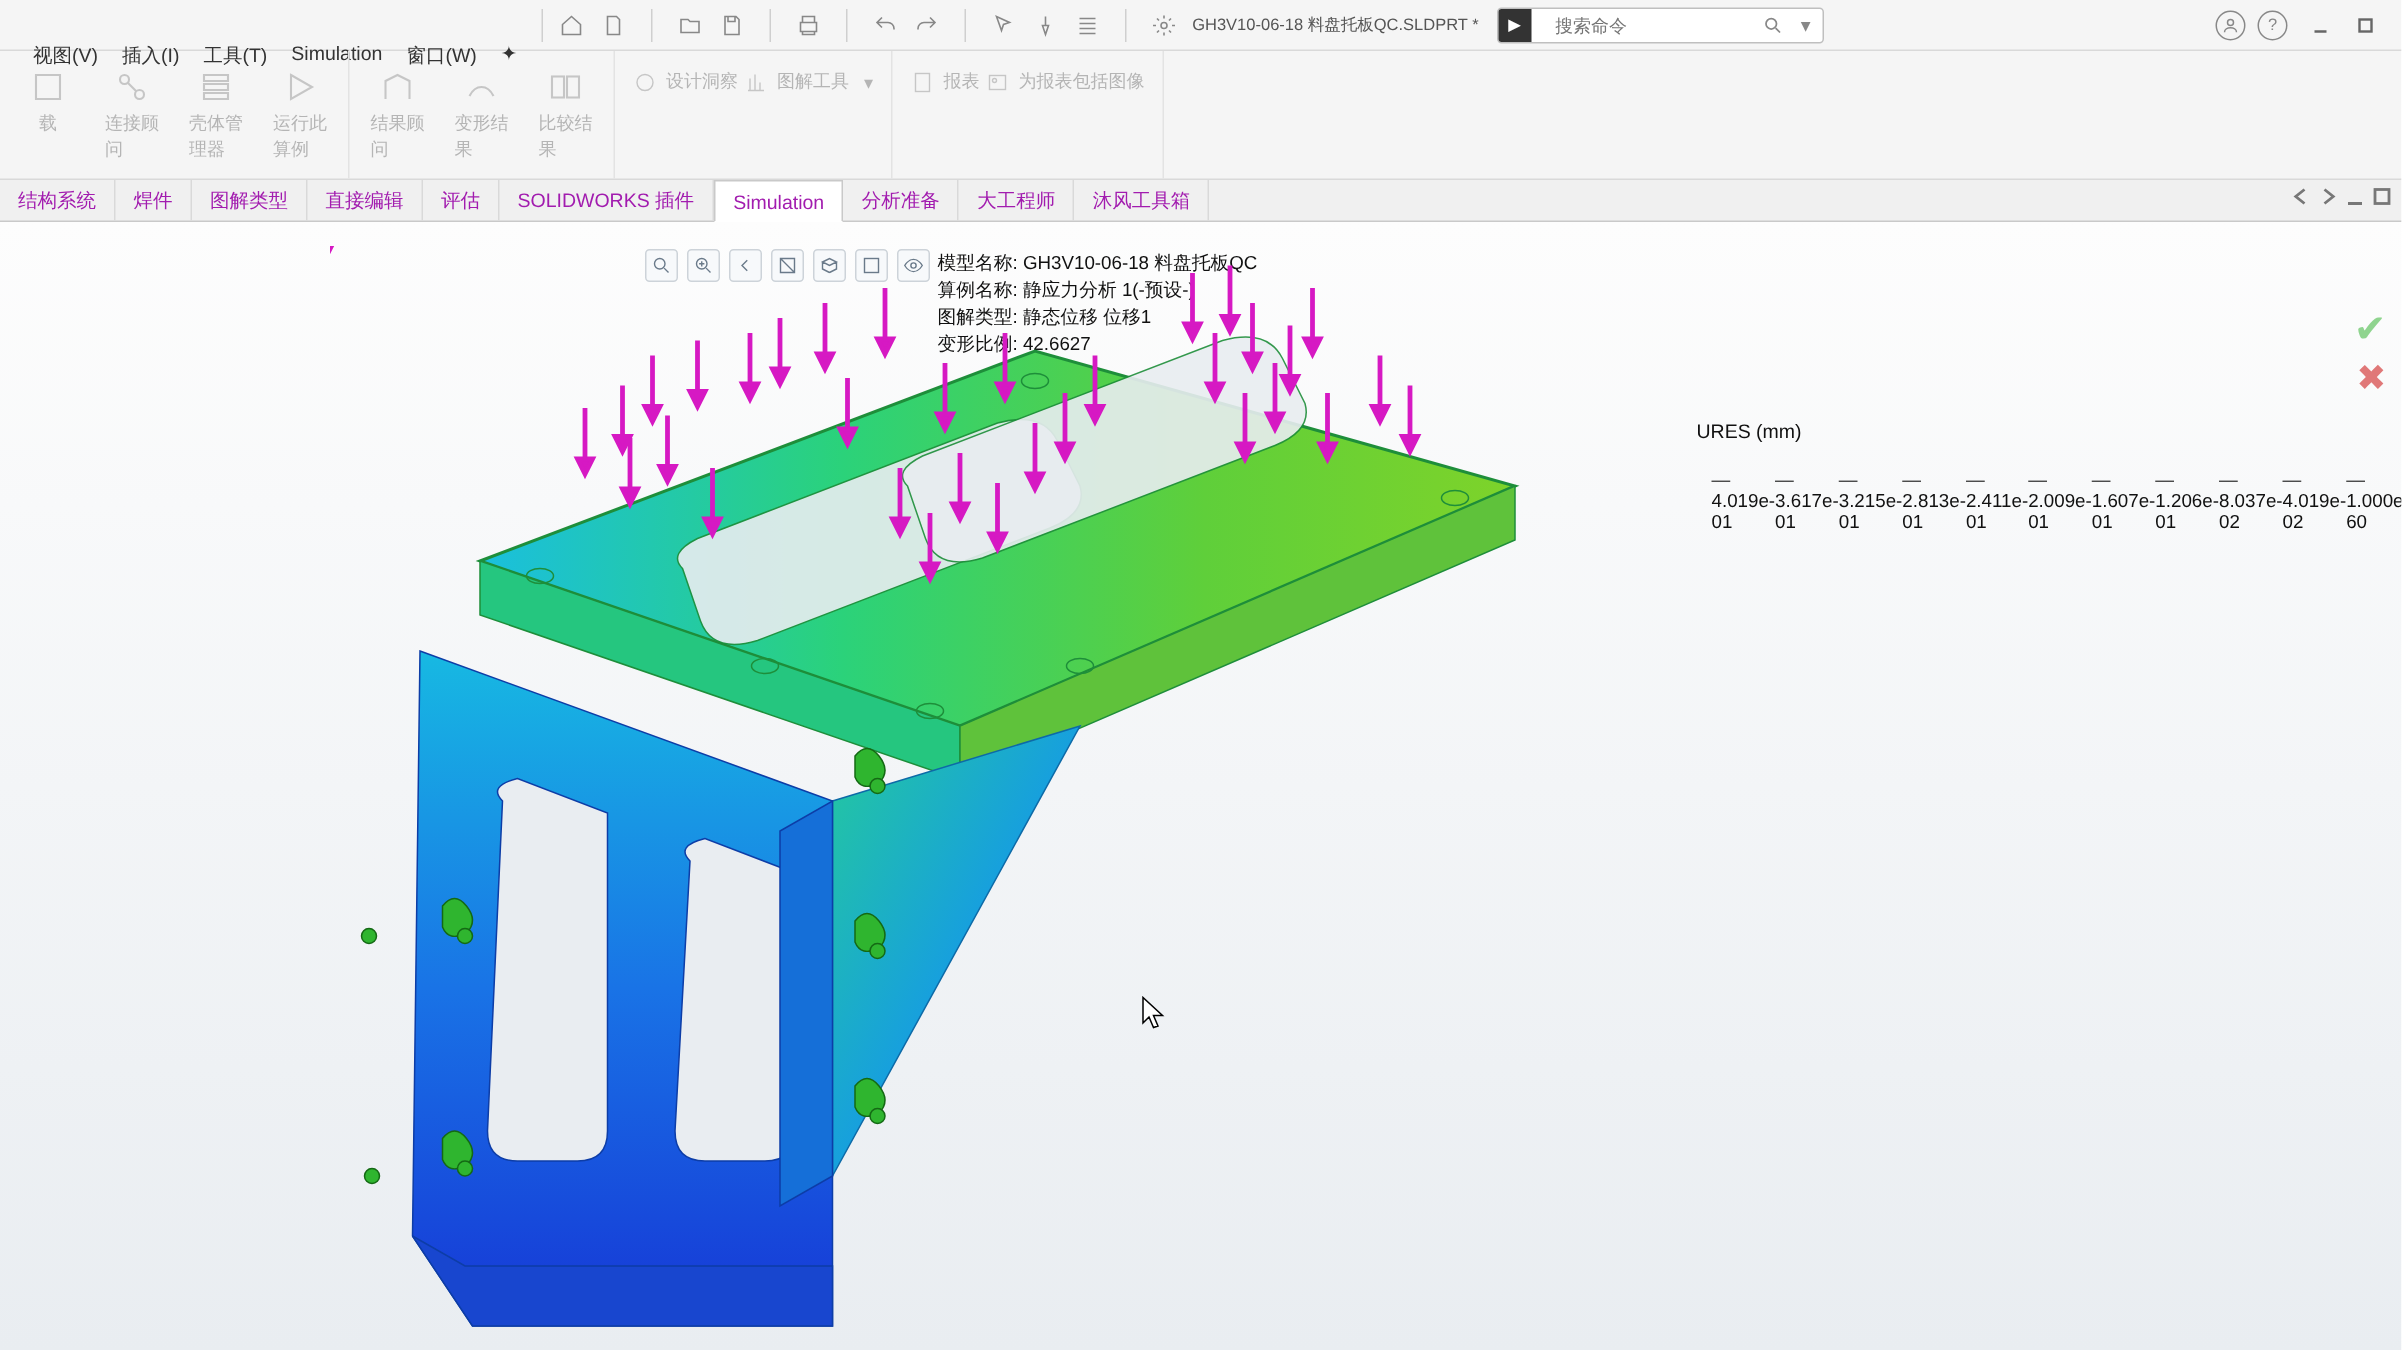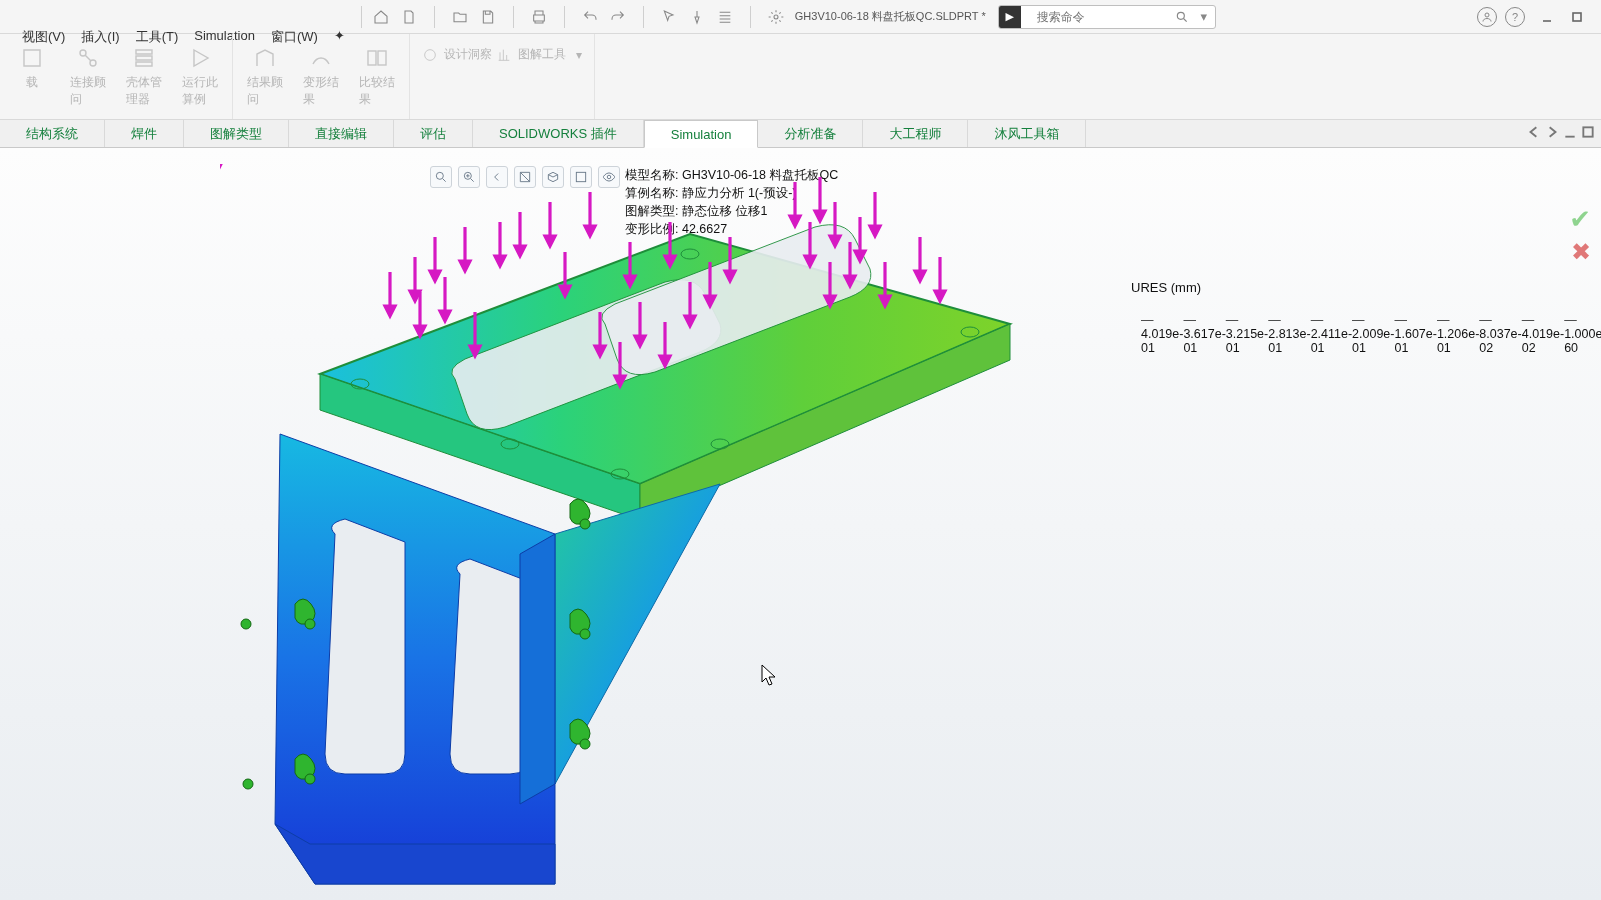--- a/index.html
+++ b/index.html
@@ -29,21 +29,21 @@
 .rgrp { display:flex; align-items:flex-start; padding:6px 4px 0; border-right:1px solid #e3e3e3; }
 .rbtn { display:flex; flex-direction:column; align-items:center; width:56px; font-size:12px; color:#b5b5b5; gap:2px; padding-top:4px; }
 .rbtn .ico { width:28px; height:28px; display:flex; align-items:center; justify-content:center; }
 .rbtn .ico svg { width:24px; height:24px; stroke:#c6c6c6; fill:none; stroke-width:1.4; }
 .rlist { display:flex; flex-direction:row; gap:4px; padding:6px 8px; font-size:12px; color:#b5b5b5; }
 .rlist div { display:flex; align-items:center; gap:6px; }
 .rlist svg { width:16px; height:16px; stroke:#c6c6c6; fill:none; stroke-width:1.4; }
 
 
 .tabstrip { height:28px; background:#f0f0f0; border-bottom:1px solid #c9c9c9; display:flex; align-items:stretch; position:relative; }
-.tab { padding:0 26px; font-size:13px; color:#15803d; display:flex; align-items:center; border-right:1px solid #d9d9d9; cursor:default; }
+.tab { padding:0 12px; font-size:13px; color:#a21caf; display:flex; align-items:center; border-right:1px solid #d9d9d9; cursor:default; }
 .tab.active { background:#fff; border-top:1px solid #c9c9c9; border-left:1px solid #c9c9c9; border-right:1px solid #c9c9c9; border-bottom:1px solid #fff; margin-bottom:-1px; }
 .tabstrip .tsright { margin-left:auto; display:flex; align-items:center; gap:4px; padding-right:6px; }
 .tsright svg { width:14px; height:14px; stroke:#777; fill:none; stroke-width:1.6; }
 
 
 .viewport { position:absolute; left:0; top:148px; right:0; bottom:0; background:linear-gradient(#fdfdfd,#e9edf1); overflow:hidden; }
 .vp-sidecheck { position:absolute; right:10px; top:56px; font-size:26px; color:#8fd48f; }
 .vp-sidex    { position:absolute; right:10px; top:90px; font-size:24px; color:#e07878; }
 
 
@@ -261,20 +261,37 @@
             <circle cx="12" cy="12" r="8"></circle>
           </svg>
           <span>设计洞察</span>
         </div>
       <div>
           <svg viewBox="0 0 24 24">
             <path d="M4 20h16M6 20V8M11 20V4M16 20v-8"></path>
           </svg>
           <span>图解工具</span>
           <span style="margin-left:4px">▾</span>
+        </div>
+    </div>
+  </div>
+  <div class="rgrp">
+    <div class="rlist">
+      <div>
+          <svg viewBox="0 0 24 24">
+            <rect x="5" y="3" width="14" height="18"></rect>
+          </svg>
+          <span>报表</span>
+        </div>
+      <div>
+          <svg viewBox="0 0 24 24">
+            <rect x="4" y="5" width="16" height="14"></rect>
+            <circle cx="9" cy="10" r="2"></circle>
+          </svg>
+          <span>为报表包括图像</span>
         </div>
     </div>
   </div>
 </div>
 
 <div class="tabstrip">
   <div class="tab">结构系统</div>
   <div class="tab">焊件</div>
   <div class="tab">图解类型</div>
   <div class="tab">直接编辑</div>

